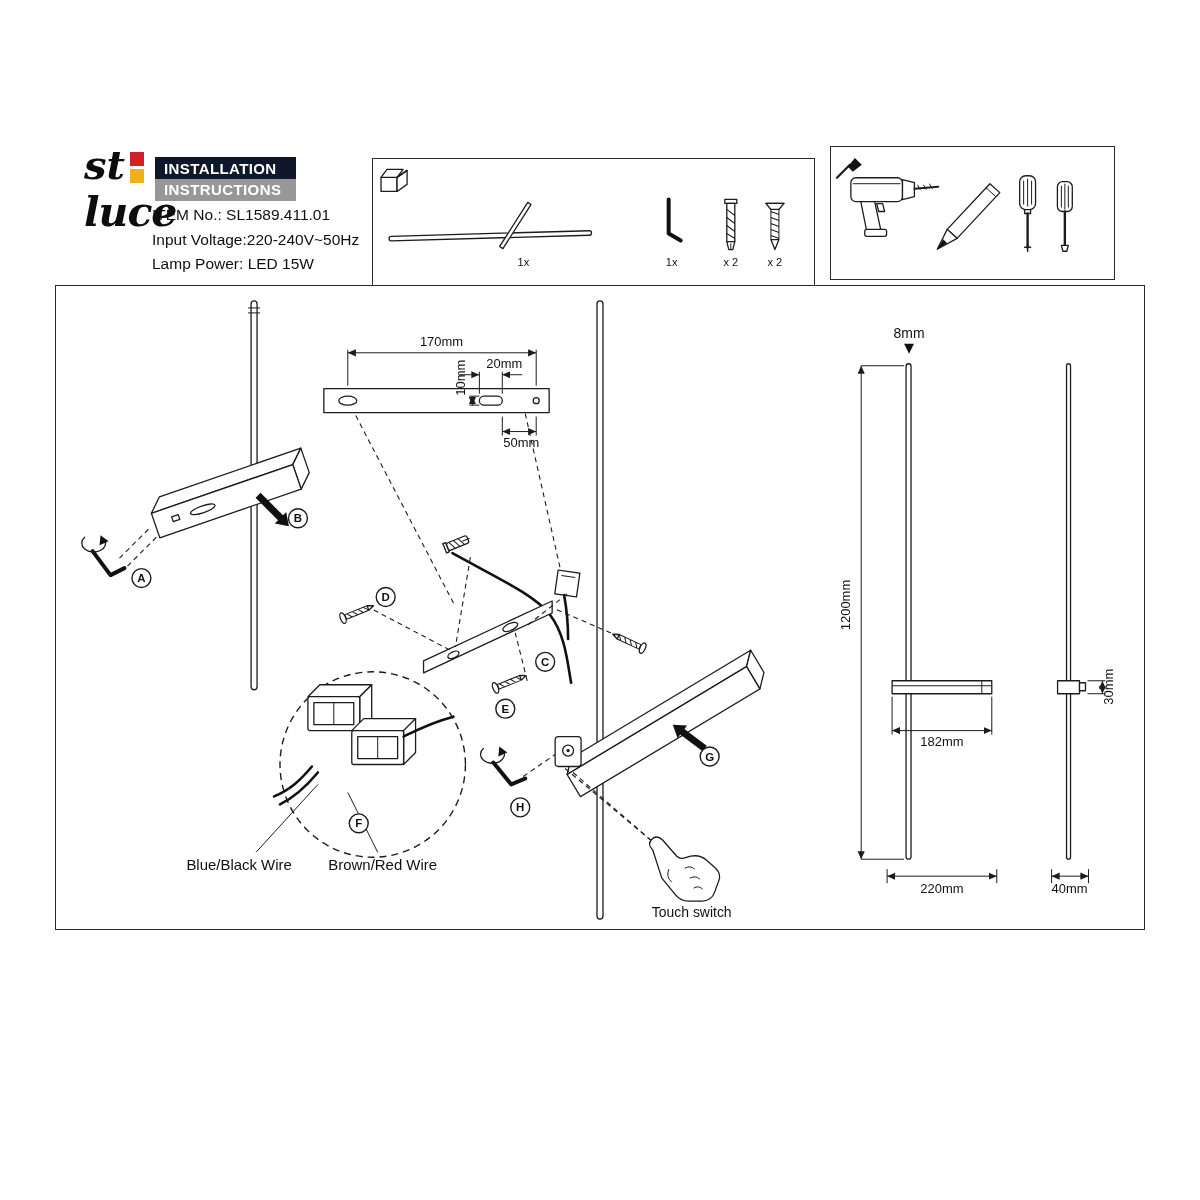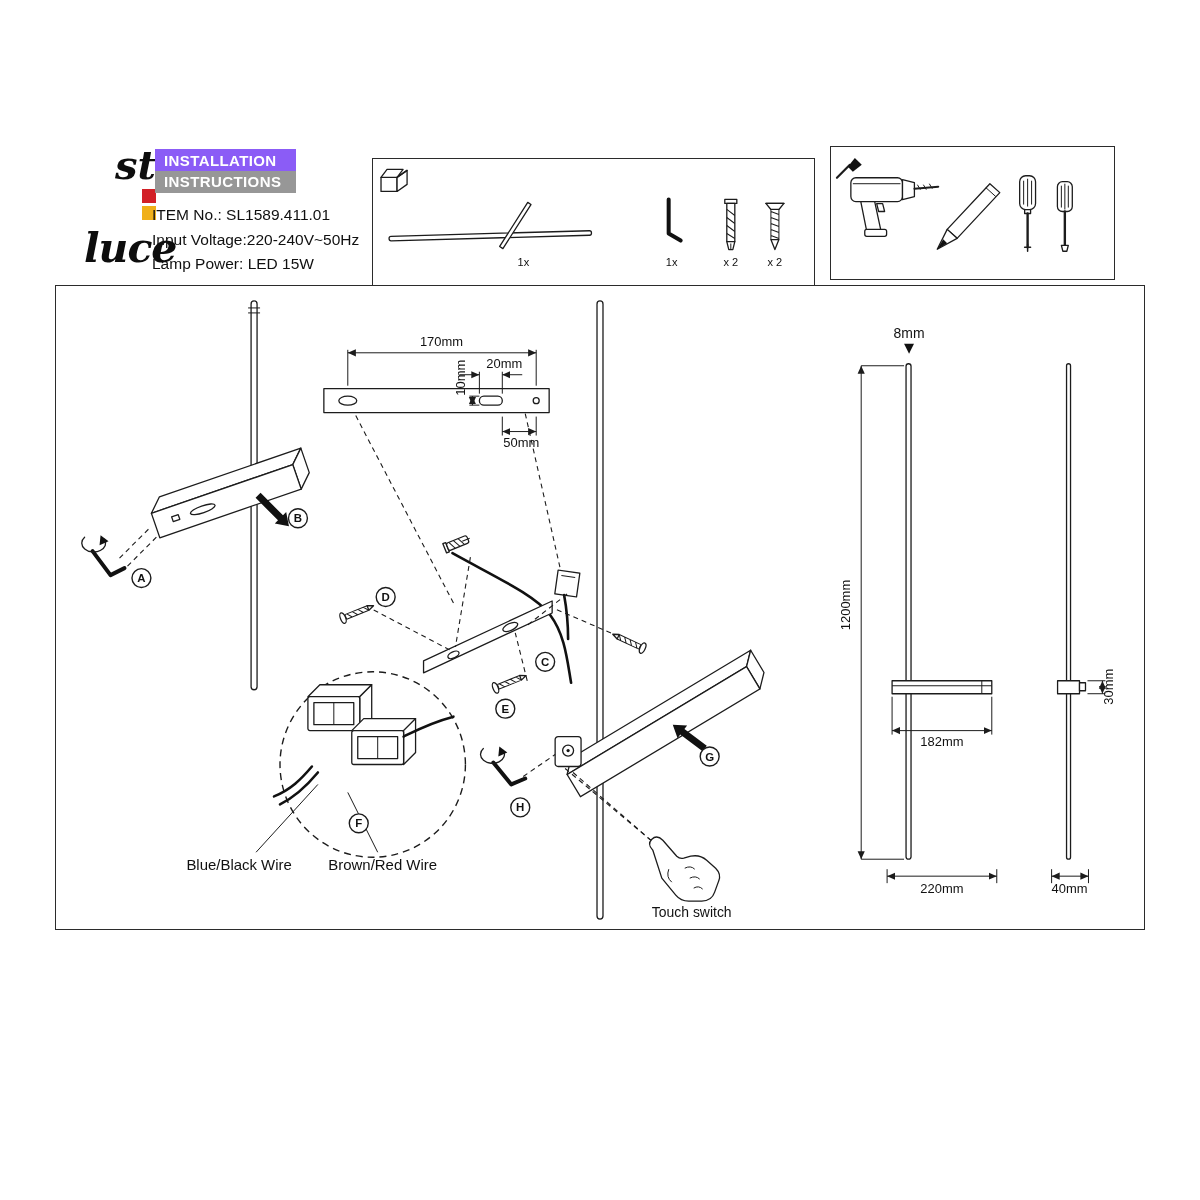--- a/index.html
+++ b/index.html
@@ -2,31 +2,31 @@
 <html><head>
 <meta charset="utf-8">
 <style>
   * { margin:0; padding:0; box-sizing:border-box; }
   html,body { width:1200px; height:1200px; background:#fff; }
   body { font-family:"Liberation Sans", sans-serif; color:#111; }
   .page { position:relative; width:1200px; height:1200px; background:#ffffff; overflow:hidden; }
 
   
   .logo { position:absolute; left:84px; top:146px; width:72px; font-family:"DejaVu Serif", serif; font-style:italic; font-weight:bold; color:#0d0d0d; }
-  .logo-row1 { display:flex; align-items:flex-end;flex-direction:column; }
+  .logo-row1 { display:flex; align-items:center; }
   .logo-st { font-size:40px; line-height:38px; }
   .logo-squares { display:flex; flex-direction:column; gap:3px; margin-left:5px; margin-top:5px; }
   .sq { width:14px; height:14px; }
   .sq.red { background:#d22027; }
   .sq.yellow { background:#f0b019; }
   .logo-luce { font-size:41px; line-height:40px; letter-spacing:-1px; margin-top:8px; }
 
   
   .title-box { position:absolute; left:155px; top:149px; width:141px; color:#fff; font-weight:bold; font-size:15px; letter-spacing:0.4px; }
-  .title-box .row1 { background:#8b5cf6; padding:3px 0 2px 9px; }
+  .title-box .row1 { background:#0f172a; padding:3px 0 2px 9px;margin-top:8px; }
   .title-box .row2 { background:#979797; padding:2px 0 3px 9px; }
   .item-info { position:absolute; left:152px; top:203px; font-size:15.5px; line-height:24.5px; color:#101010; }
 
   
   .box { position:absolute; border:1.5px solid #2b2b2b; background:#fff; }
   .parts-box { left:372px; top:158px; width:443px; height:134px; }
   .tools-box { left:830px; top:146px; width:285px; height:134px; }
   .main-box  { left:55px;  top:285px; width:1090px; height:645px; }
   .box svg { position:absolute; inset:0; width:100%; height:100%; }
 

